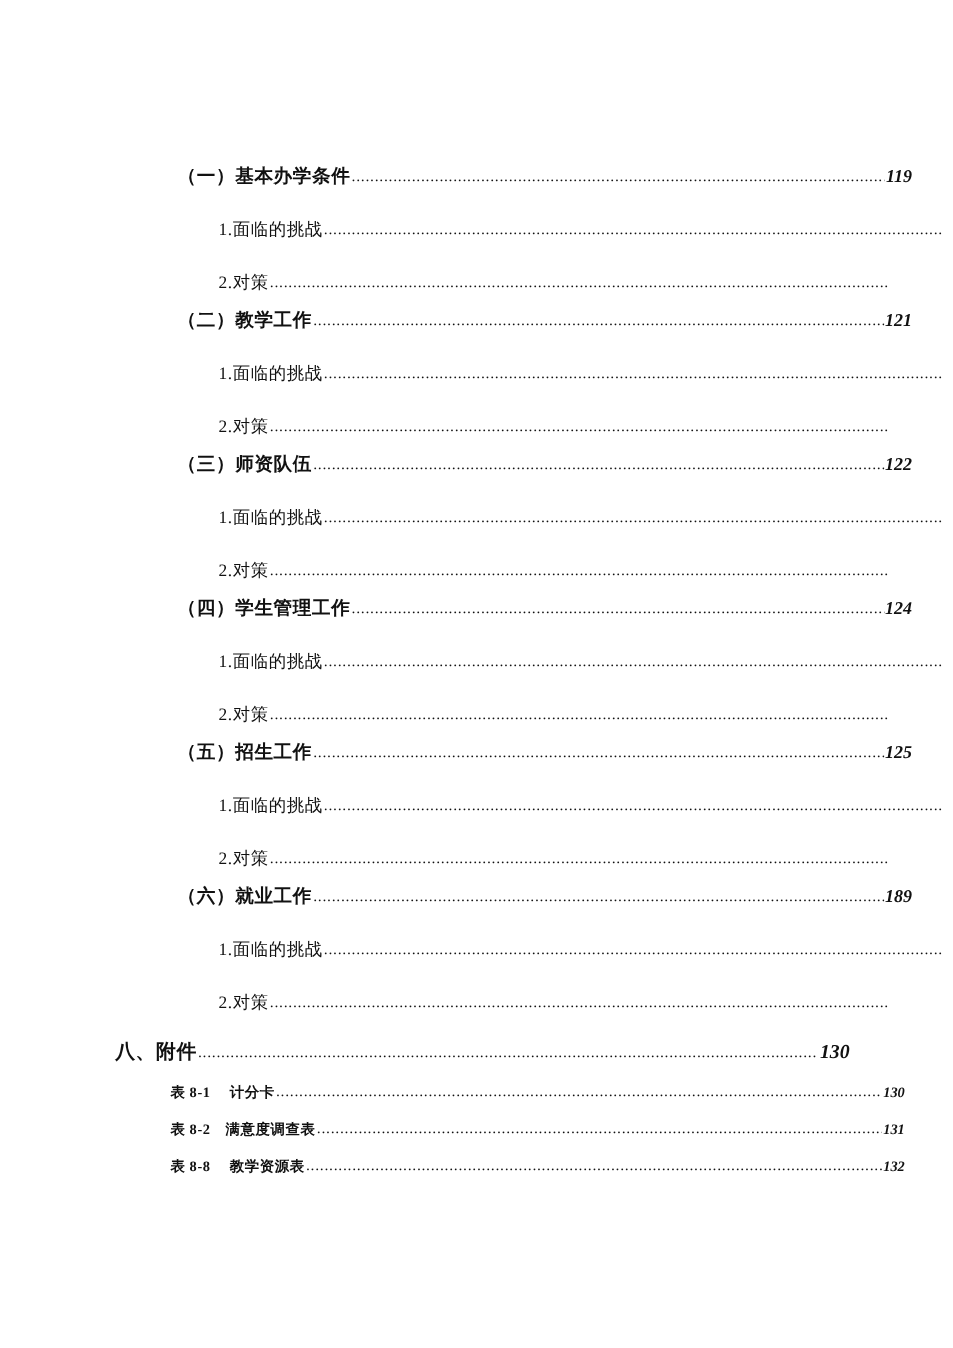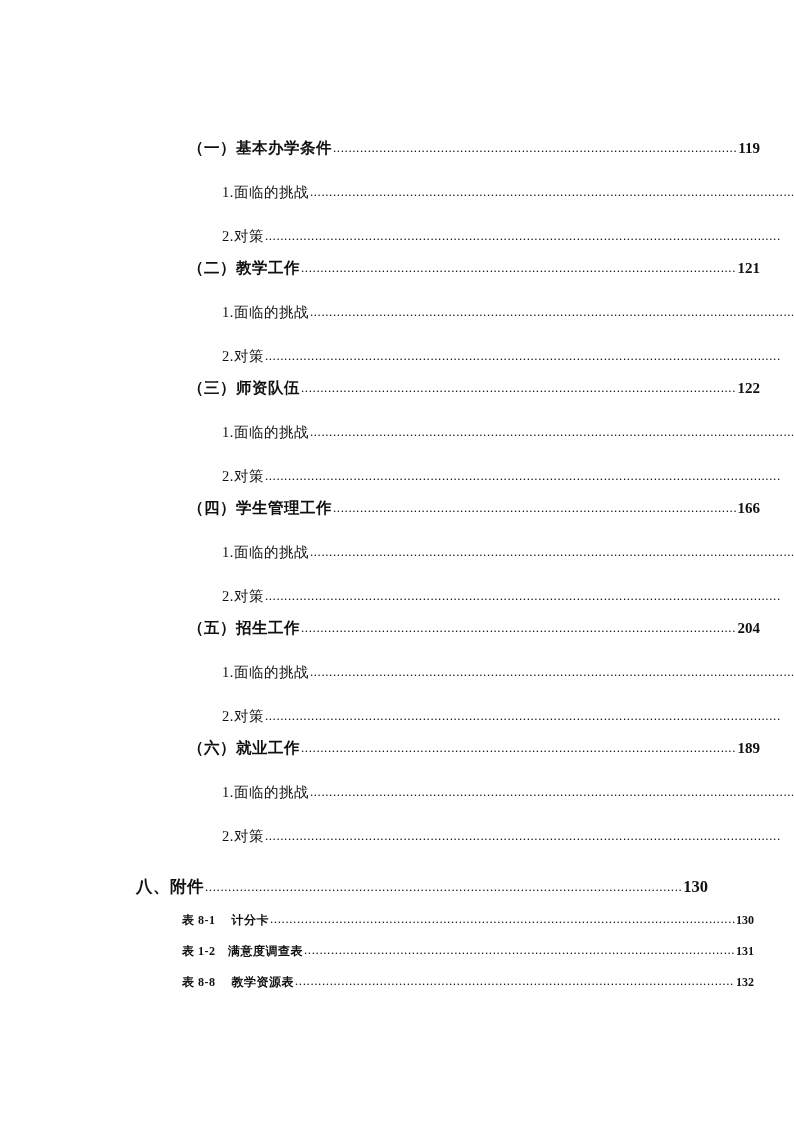--- a/index.html
+++ b/index.html
@@ -12,21 +12,21 @@
     background: #ffffff;
     font-family: "Liberation Serif", "DejaVu Serif", serif;
     color: #111111;
     overflow: hidden;
   }
   .page {
     position: relative;
     width: 760px;
     height: 1123px;
     box-sizing: border-box;
-    padding: 140px 96px 60px 92px;
+    padding: 140px 96px 60px 52px;
   }
   .toc {
     display: block;
   }
   .toc-entry {
     display: flex;
     align-items: baseline;
     width: 100%;
     white-space: nowrap;
     line-height: 1.0;
@@ -42,20 +42,21 @@
     margin: 0 1px 0 1px;
     font-size: 13px;
     letter-spacing: 0.6px;
     color: #111;
     transform: translateY(-1px);
   }
   .toc-entry .page-num {
     flex: 0 0 auto;
     text-align: left;
     font-variant-numeric: tabular-nums;
+    font-style: italic;
   }
 
   
   .lvl2 {
     padding-left: 96px;
     margin-bottom: 17px;
   }
   .lvl2 .label,
   .lvl2 .page-num {
     font-weight: bold;
@@ -78,21 +79,20 @@
   
   .lvl1 {
     padding-left: 44px;
     margin-top: 26px;
     margin-bottom: 17px;
   }
   .lvl1 .label,
   .lvl1 .page-num {
     font-weight: bold;
     font-size: 16.5px;
-    margin-top: 10px;
   }
 
   
   .lvltbl {
     padding-left: 90px;
     margin-bottom: 18px;
   }
   .lvltbl .label,
   .lvltbl .page-num {
     font-weight: bold;
@@ -139,34 +139,34 @@
         <span class="label">1.面临的挑战</span>
         <span class="dots">......................................................................................................................................</span>
       </div>
       <div class="toc-entry lvl3">
         <span class="label">2.对策</span>
         <span class="dots">......................................................................................................................................</span>
       </div>
       <div class="toc-entry lvl2">
         <span class="label">（四）学生管理工作</span>
         <span class="dots">......................................................................................................................................</span>
-        <span class="page-num">166</span>
+        <span class="page-num">124</span>
       </div>
       <div class="toc-entry lvl3">
         <span class="label">1.面临的挑战</span>
         <span class="dots">......................................................................................................................................</span>
       </div>
       <div class="toc-entry lvl3">
         <span class="label">2.对策</span>
         <span class="dots">......................................................................................................................................</span>
       </div>
       <div class="toc-entry lvl2">
         <span class="label">（五）招生工作</span>
         <span class="dots">......................................................................................................................................</span>
-        <span class="page-num">204</span>
+        <span class="page-num">125</span>
       </div>
       <div class="toc-entry lvl3">
         <span class="label">1.面临的挑战</span>
         <span class="dots">......................................................................................................................................</span>
       </div>
       <div class="toc-entry lvl3">
         <span class="label">2.对策</span>
         <span class="dots">......................................................................................................................................</span>
       </div>
       <div class="toc-entry lvl2">
@@ -186,21 +186,21 @@
         <span class="label">八、附件</span>
         <span class="dots">......................................................................................................................................</span>
         <span class="page-num">130</span>
       </div>
       <div class="toc-entry lvltbl">
         <span class="label">表 8-1　 计分卡</span>
         <span class="dots">......................................................................................................................................</span>
         <span class="page-num">130</span>
       </div>
       <div class="toc-entry lvltbl">
-        <span class="label">表 1-2　满意度调查表</span>
+        <span class="label">表 8-2　满意度调查表</span>
         <span class="dots">......................................................................................................................................</span>
         <span class="page-num">131</span>
       </div>
       <div class="toc-entry lvltbl">
         <span class="label">表 8-8　 教学资源表</span>
         <span class="dots">......................................................................................................................................</span>
         <span class="page-num">132</span>
       </div>
     </div>
 </div>

